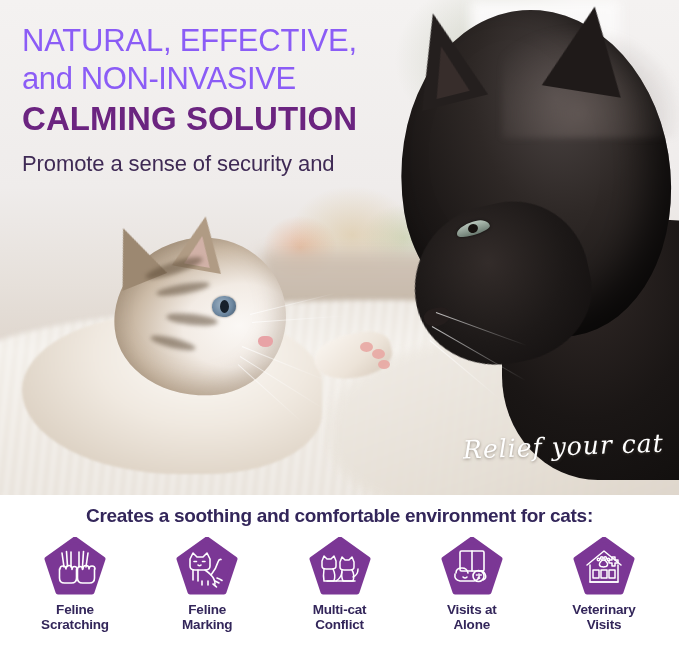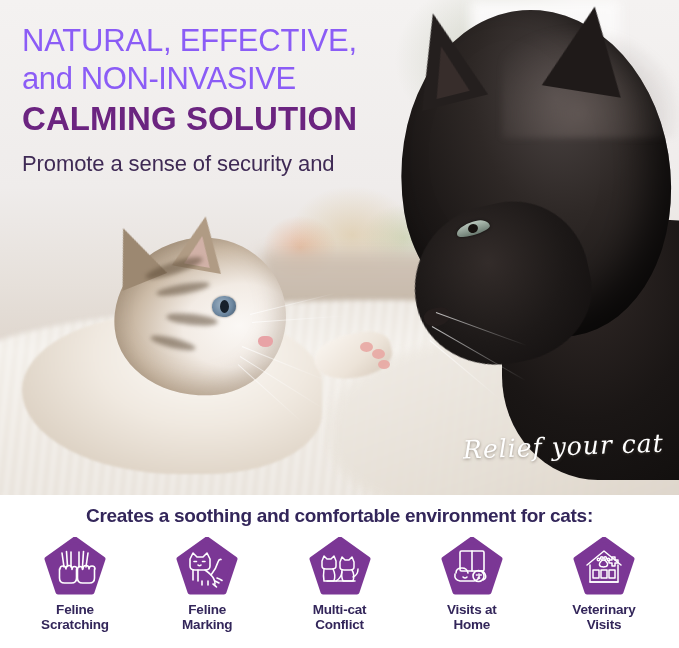--- a/index.html
+++ b/index.html
@@ -469,21 +469,21 @@
               <path d="M14 37 q-1 6 5 7 h14 q6 -1 5 -7"></path>
               <path d="M38 34 q4 -1 6 3 q2 4 -2 6"></path>
               <circle cx="37.5" cy="39" r="5.5"></circle>
               <path d="M35.5 38 h.8 M39.5 38 h.8 M37 41 q.8 .8 1.6 0"></path>
               <path d="M22 40 q2 2 4 0"></path>
             </g>
           </svg>
         </div>
         <div class="icon-label">
           <span>Visits at</span><br>
-          <span>Home</span>
+          <span>Alone</span>
         </div>
       </div>
 
       <div class="icon-cell">
         <div class="pent-wrap">
           <svg width="62" height="58" viewBox="0 0 62 58">
             <path d="M31 2 L59 22 L48 55 L14 55 L3 22 Z" fill="#7b3795" stroke="#7b3795" stroke-width="5" stroke-linejoin="round"></path>
             <g fill="none" stroke="#fff" stroke-width="1.5" stroke-linecap="round" stroke-linejoin="round">
               <path d="M14 28 L31 14 L48 28"></path>
               <path d="M17 28 v17 h28 v-17"></path>

